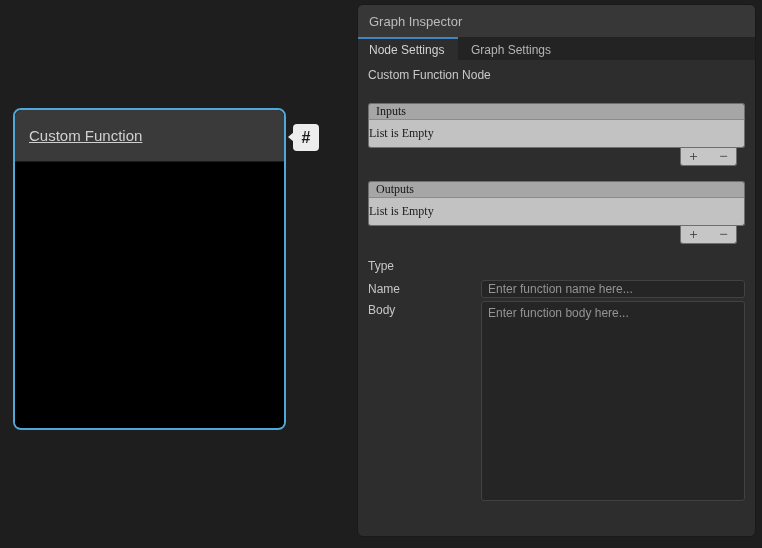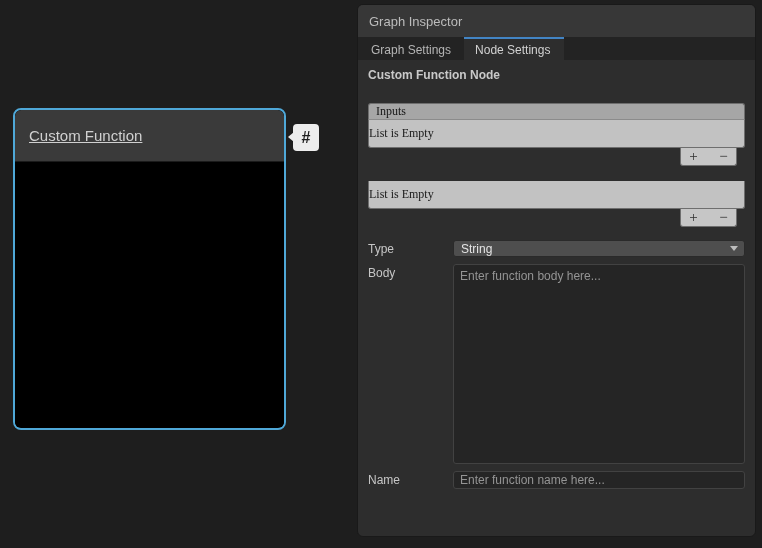--- a/index.html
+++ b/index.html
@@ -94,21 +94,21 @@
   }
   .tab.active {
     width: 100px;
     padding: 0 0 0 11px;
     background: #2d2d2d;
     border-top: 2px solid #4284c4;
     color: #d2d2d2;
   }
   .content { padding: 8px 10px 0 10px; }
   .section-title {
-    font-weight: bold;
+    font-weight: normal;
     color: #c9c9c9;
     margin-bottom: 21px;
   }
 
   
   .rlist { margin-bottom: 15px; font-family: Liberation Serif, serif; }
   .rlist-header {
     height: 17px;
     background: #a6a6a6;
     border: 1px solid #6e6e6e;
@@ -145,21 +145,21 @@
   .rlist-btn {
     width: 20px;
     text-align: center;
     font-size: 15px;
     line-height: 15px;
     color: #2f2f2f;
     cursor: default;
   }
 
   
-  .row { display: flex; margin-bottom: 7px; }
+  .row { display: flex; margin-bottom: 7px; gap: 28px; }
   .row-label {
     width: 85px;
     flex: none;
     color: #c6c6c6;
     padding-top: 2px;
   }
   .dropdown {
     flex: 1;
     height: 17px;
     background: #4e4e4e;
@@ -210,65 +210,64 @@
 <div class="badge">
   <span>#</span>
 </div>
 
 <div class="panel">
   <div class="panel-header">
     <span>Graph Inspector</span>
   </div>
 
   <div class="tabbar">
+    <div class="tab active">
+      <span>Node Settings</span>
+    </div>
     <div class="tab">
       <span>Graph Settings</span>
-    </div>
-    <div class="tab active">
-      <span>Node Settings</span>
     </div>
   </div>
 
   <div class="content">
     <div class="section-title">Custom Function Node</div>
 
     <div class="rlist">
       <div class="rlist-header">
         <span>Inputs</span>
       </div>
       <div class="rlist-body">
         <span>List is Empty</span>
       </div>
       <div class="rlist-footer">
         <span class="rlist-btn">+</span>
         <span class="rlist-btn">−</span>
       </div>
     </div>
 
     <div class="rlist" style="margin-bottom:13px;">
+      <div class="rlist-header">
+        <span>Outputs</span>
+      </div>
       <div class="rlist-body">
         <span>List is Empty</span>
       </div>
       <div class="rlist-footer">
         <span class="rlist-btn">+</span>
         <span class="rlist-btn">−</span>
       </div>
     </div>
 
     <div class="row">
       <div class="row-label">Type</div>
-      <div class="dropdown">
-        <span>String</span>
-        <span class="dropdown-arrow"></span>
-      </div>
+    </div>
+
+    <div class="row name-row">
+      <div class="row-label">Name</div>
+      <input class="text-field" type="text" placeholder="Enter function name here..." style="">
     </div>
 
     <div class="row">
       <div class="row-label">Body</div>
       <textarea class="text-area" placeholder="Enter function body here..." style=""></textarea>
     </div>
-
-    <div class="row name-row">
-      <div class="row-label">Name</div>
-      <input class="text-field" type="text" placeholder="Enter function name here..." style="">
-    </div>
   </div>
 </div>
 
 </body></html>

